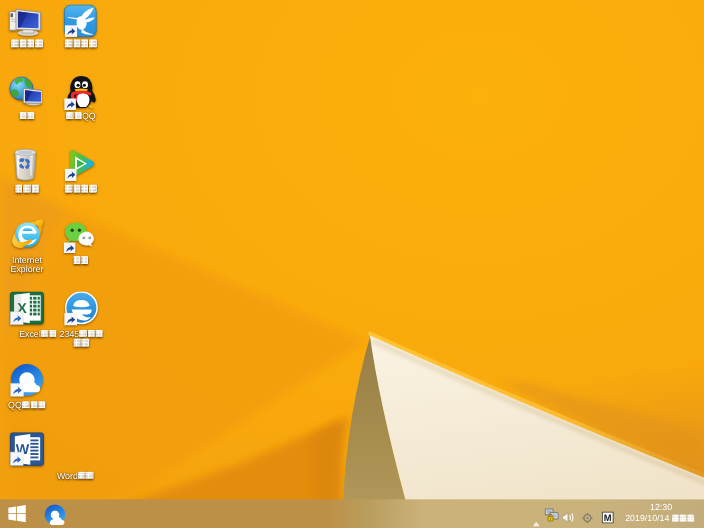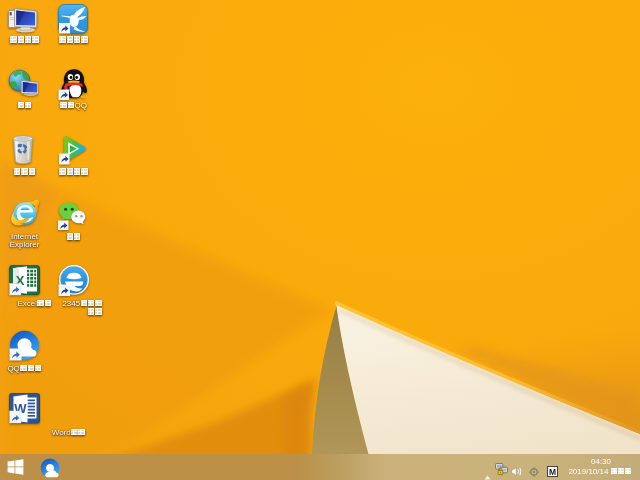--- a/index.html
+++ b/index.html
@@ -166,21 +166,21 @@
 
 <div class="lbl" style="left:0px;top:36px;width:49px;"><b class="ck"></b><b class="ck"></b><b class="ck"></b><b class="ck"></b></div>
 <div class="lbl" style="left:49px;top:36px;width:49px;"><b class="ck"></b><b class="ck"></b><b class="ck"></b><b class="ck"></b></div>
 <div class="lbl" style="left:0px;top:101.5px;width:49px;"><b class="ck"></b><b class="ck"></b></div>
 <div class="lbl" style="left:49px;top:101.5px;width:49px;"><b class="ck"></b><b class="ck"></b>QQ</div>
 <div class="lbl" style="left:0px;top:168px;width:49px;"><b class="ck"></b><b class="ck"></b><b class="ck"></b></div>
 <div class="lbl" style="left:49px;top:168px;width:49px;"><b class="ck"></b><b class="ck"></b><b class="ck"></b><b class="ck"></b></div>
 <div class="lbl" style="left:0px;top:232.5px;width:49px;">Internet<br>Explorer</div>
 <div class="lbl" style="left:49px;top:233px;width:49px;"><b class="ck"></b><b class="ck"></b></div>
 <div class="lbl" style="left:10px;top:299.5px;width:49px;">Excel<b class="ck"></b><b class="ck"></b></div>
-<div class="lbl" style="left:46px;top:299.5px;width:56px;text-align:right;">2345<b class="ck"></b><b class="ck"></b><b class="ck"></b><br><b class="ck"></b><b class="ck"></b></div>
+<div class="lbl" style="left:46px;top:299.5px;width:56px;">2345<b class="ck"></b><b class="ck"></b><b class="ck"></b><br><b class="ck"></b><b class="ck"></b></div>
 <div class="lbl" style="left:0px;top:364.5px;width:49px;">QQ<b class="ck"></b><b class="ck"></b><b class="ck"></b></div>
 <div class="lbl" style="left:0px;top:428.5px;width:49px;margin-left:44px;">Word<b class="ck"></b><b class="ck"></b></div>
 
 <div class="icon dico" style="left:12px;top:135px;width:22px;height:29px;">
 <svg width="22" height="29" viewBox="0 0 22 29">
  <defs>
         <linearGradient id="bin" x1="0" y1="0" x2="1" y2="0">
   <stop offset="0" stop-color="#C9CDD4" stop-opacity="0.9"></stop>
           <stop offset="0.25" stop-color="#F2F4F7" stop-opacity="0.85"></stop>
   <stop offset="0.6" stop-color="#D9DDE3" stop-opacity="0.85"></stop>
@@ -378,13 +378,13 @@
  <rect x="4.4" y="0.2" width="1.3" height="2" rx="0.6" fill="#847D6C"></rect>
  <rect x="4.4" y="7.8" width="1.3" height="2" rx="0.6" fill="#847D6C"></rect>
  <rect x="0.2" y="4.4" width="2" height="1.3" rx="0.6" fill="#847D6C"></rect>
  <rect x="7.8" y="4.4" width="2" height="1.3" rx="0.6" fill="#847D6C"></rect>
 </svg></div>
 <div class="icon" style="left:546.5px;top:463px;width:11px;height:11px;">
 <svg width="11" height="11" viewBox="0 0 11 11">
  <rect x="0.5" y="0.5" width="10" height="10" fill="#FDFDFC" stroke="#42423E" stroke-width="1"></rect>
  <text x="5.5" y="8.6" font-family="Liberation Sans,sans-serif" font-size="8.5" font-weight="bold" fill="#1A1A1A" text-anchor="middle">M</text>
 </svg></div>
-<div id="clock"><span class="t">04:30</span>2019/10/14 <b class="ck2"></b><b class="ck2"></b><b class="ck2"></b></div>
+<div id="clock"><span class="t">12:30</span>2019/10/14 <b class="ck2"></b><b class="ck2"></b><b class="ck2"></b></div>
 
 </body></html>

